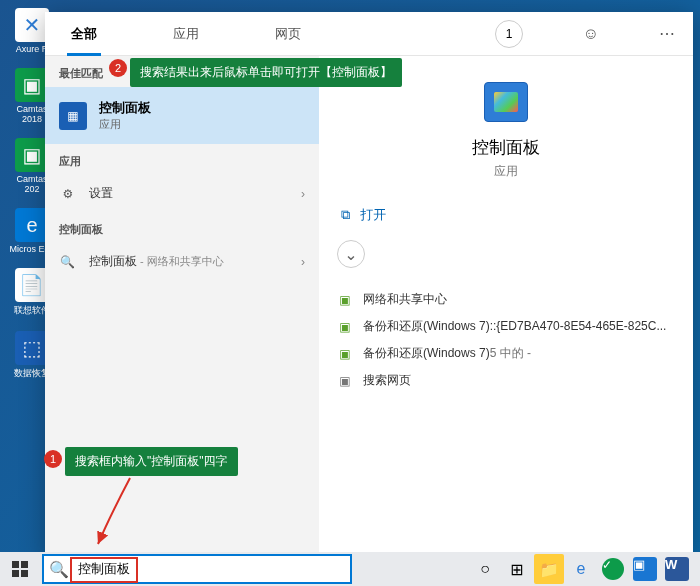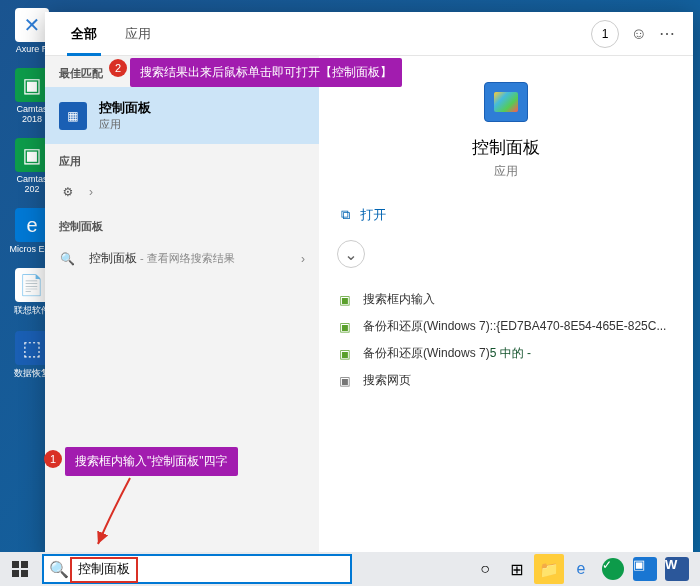--- a/index.html
+++ b/index.html
@@ -10,21 +10,21 @@
 .desktop-icon { display: flex; flex-direction: column; align-items: center; color: #fff; font-size: 9px; text-align: center; cursor: pointer; }
 .desktop-icon .ico { width: 34px; height: 34px; border-radius: 4px; margin-bottom: 2px; display: flex; align-items: center; justify-content: center; font-size: 20px; }
 .ico-axure { background: #fff; color: #2e7dd6; }
 .ico-green { background: #0d9b4a; color: #fff; }
 .ico-edge { background: #0078d4; color: #fff; }
 .ico-file { background: #fff; color: #333; }
 .ico-blue { background: #1a5fb4; color: #fff; }
 
 .search-panel { position: absolute; left: 45px; top: 12px; width: 648px; height: 548px; background: #fff; box-shadow: 0 4px 24px rgba(0,0,0,.3); z-index: 10; display: flex; flex-direction: column; }
 
-.tabs { display: flex; align-items: center; height: 44px; border-bottom: 1px solid #e5e5e5; padding: 0 12px; }
+.tabs { display: flex; align-items: center; height: 44px; border-bottom: 1px solid #e5e5e5; padding: 0 12px; gap: 48px; }
 .tab { padding: 0 14px; height: 44px; line-height: 44px; font-size: 13px; color: #555; cursor: pointer; position: relative; }
 .tab.active { color: #000; font-weight: 600; }
 .tab.active::after { content: ""; position: absolute; bottom: 0; left: 10px; right: 10px; height: 3px; background: #0078d4; }
 .tabs-spacer { flex: 1; }
 .tab-badge { width: 28px; height: 28px; border-radius: 50%; border: 1px solid #ccc; display: flex; align-items: center; justify-content: center; font-size: 12px; margin: 0 6px; cursor: pointer; }
 .tab-icon { width: 28px; height: 28px; display: flex; align-items: center; justify-content: center; color: #555; cursor: pointer; font-size: 16px; }
 
 .panel-body { flex: 1; display: flex; overflow: hidden; }
 .left-col { width: 274px; background: #f3f3f3; display: flex; flex-direction: column; }
 .right-col { flex: 1; background: #fff; padding: 26px 18px 10px; overflow: hidden; }
@@ -34,39 +34,39 @@
 .best-match .bm-ico { width: 28px; height: 28px; background: #1a5fb4; border-radius: 3px; margin-right: 12px; display: flex; align-items: center; justify-content: center; color: #fff; font-size: 12px; }
 .bm-title { font-size: 13px; font-weight: 600; color: #000; }
 .bm-sub { font-size: 11px; color: #666; }
 
 .list-item { display: flex; align-items: center; padding: 10px 14px; cursor: pointer; font-size: 12px; color: #333; }
 .list-item .li-ico { width: 18px; text-align: center; margin-right: 12px; color: #555; }
 .list-item .li-text { flex: 1; }
 .list-item .li-sub { color: #888; font-size: 11px; }
 .list-item .chev { color: #888; }
 
-.tooltip { position: absolute; background: #a21caf; color: #fff; font-size: 12px; padding: 6px 10px; border-radius: 2px; z-index: 50; white-space: nowrap; }
+.tooltip { position: absolute; background: #15803d; color: #fff; font-size: 12px; padding: 6px 10px; border-radius: 2px; z-index: 50; white-space: nowrap; }
 .tip1 { left: 130px; top: 58px; }
 .tip2 { left: 65px; top: 447px; }
 .num-badge { position: absolute; width: 18px; height: 18px; border-radius: 50%; background: #d93025; color: #fff; font-size: 11px; display: flex; align-items: center; justify-content: center; z-index: 51; }
 .nb1 { left: 44px; top: 450px; }
 .nb2 { left: 109px; top: 59px; }
 
 .preview { display: flex; flex-direction: column; align-items: center; }
 .preview-ico { width: 44px; height: 40px; background: #2e7dd6; border-radius: 4px; margin-bottom: 14px; display: flex; align-items: center; justify-content: center; color: #fff; border: 1px solid #1a5fb4; }
 .preview-ico::before { content: ""; width: 24px; height: 20px; background: linear-gradient(135deg,#fc3,#4bd,#5c5,#f55); border-radius: 2px; }
 .preview-title { font-size: 17px; color: #000; margin-bottom: 4px; }
 .preview-sub { font-size: 12px; color: #777; margin-bottom: 18px; }
 .open-row { display: flex; align-items: center; gap: 10px; font-size: 13px; color: #0063b1; padding: 8px 0; cursor: pointer; align-self: flex-start; margin-left: 4px; }
 .expand-btn { width: 28px; height: 28px; border-radius: 50%; border: 1px solid #ccc; align-self: center; display: flex; align-items: center; justify-content: center; cursor: pointer; margin: 8px 0 18px; color: #666; }
 .recent-h { font-size: 12px; font-weight: 700; color: #333; margin-bottom: 12px; }
 .recent-item { display: flex; align-items: center; gap: 10px; padding: 5px 0; font-size: 12px; color: #333; cursor: pointer; white-space: nowrap; overflow: hidden; }
 .recent-item .ri-ico { width: 16px; height: 16px; flex-shrink: 0; display: flex; align-items: center; justify-content: center; font-size: 12px; }
 .recent-item .ri-text { overflow: hidden; text-overflow: ellipsis; }
-.ri-grey { color: #14532d; }
+.ri-grey { color: #737373; }
 
 .arrow-svg { position: absolute; left: 90px; top: 476px; z-index: 49; pointer-events: none; }
 
 .taskbar { position: absolute; left: 0; right: 0; bottom: 0; height: 34px; background: #e8eaed; display: flex; align-items: center; z-index: 20; }
 .start-btn { width: 40px; height: 34px; display: flex; align-items: center; justify-content: center; cursor: pointer; }
 .start-btn svg { width: 16px; height: 16px; }
 .searchbox { flex: 0 0 310px; height: 30px; border: 2px solid #0078d4; background: #fff; display: flex; align-items: center; margin-left: 2px; }
 .searchbox .s-ico { width: 30px; text-align: center; color: #555; }
 .searchbox input { border: none; outline: none; flex: 1; font-size: 13px; padding: 0 4px; }
 .red-box { position: absolute; left: 70px; bottom: 3px; width: 68px; height: 26px; border: 2px solid #d93025; pointer-events: none; z-index: 22; }
@@ -107,64 +107,66 @@
         <div class="ico ico-blue">⬚</div>
         <span>数据恢复</span>
       </div>
     </div>
 </div>
 
 <div class="search-panel">
   <div class="tabs" id="tabs-row">
       <div class="tab active">全部</div>
       <div class="tab">应用</div>
+      <div class="tab">网页</div>
     <div class="tabs-spacer"></div>
     <div class="tab-badge">1</div>
     <div class="tab-icon">☺</div>
     <div class="tab-icon">⋯</div>
   </div>
 
   <div class="panel-body">
     <div class="left-col">
       <div class="section-h">最佳匹配</div>
       <div class="best-match">
         <div class="bm-ico">▦</div>
         <div>
           <div class="bm-title">控制面板</div>
           <div class="bm-sub">应用</div>
         </div>
       </div>
       <div class="section-h">应用</div>
       <div class="list-item">
         <span class="li-ico">⚙</span>
+        <span class="li-text">设置</span>
         <span class="chev">›</span>
       </div>
       <div class="section-h">控制面板</div>
       <div class="list-item">
         <span class="li-ico">🔍</span>
-        <span class="li-text"><span>控制面板</span><span class="li-sub"> - 查看网络搜索结果</span></span>
+        <span class="li-text"><span>控制面板</span><span class="li-sub"> - 网络和共享中心</span></span>
         <span class="chev">›</span>
       </div>
     </div>
 
     <div class="right-col">
       <div class="preview">
         <div class="preview-ico"></div>
         <div class="preview-title">控制面板</div>
         <div class="preview-sub">应用</div>
       </div>
       <div class="open-row">
         <span style="color:#0063b1">⧉</span>
         <span>打开</span>
       </div>
       <div class="expand-btn">⌄</div>
       <div id="recent-list">
           <div class="recent-item">
             <span class="ri-ico" style="color:#5aa02c">▣</span>
-            <span class="ri-text">搜索框内输入</span>
+            <span class="ri-text">网络和共享中心</span>
           </div>
           <div class="recent-item">
             <span class="ri-ico" style="color:#5aa02c">▣</span>
             <span class="ri-text">备份和还原(Windows 7)::{ED7BA470-8E54-465E-825C...</span>
           </div>
           <div class="recent-item">
             <span class="ri-ico" style="color:#5aa02c">▣</span>
             <span class="ri-text">备份和还原(Windows 7)<span class="ri-grey">5 中的 -</span></span>
           </div>
           <div class="recent-item">

